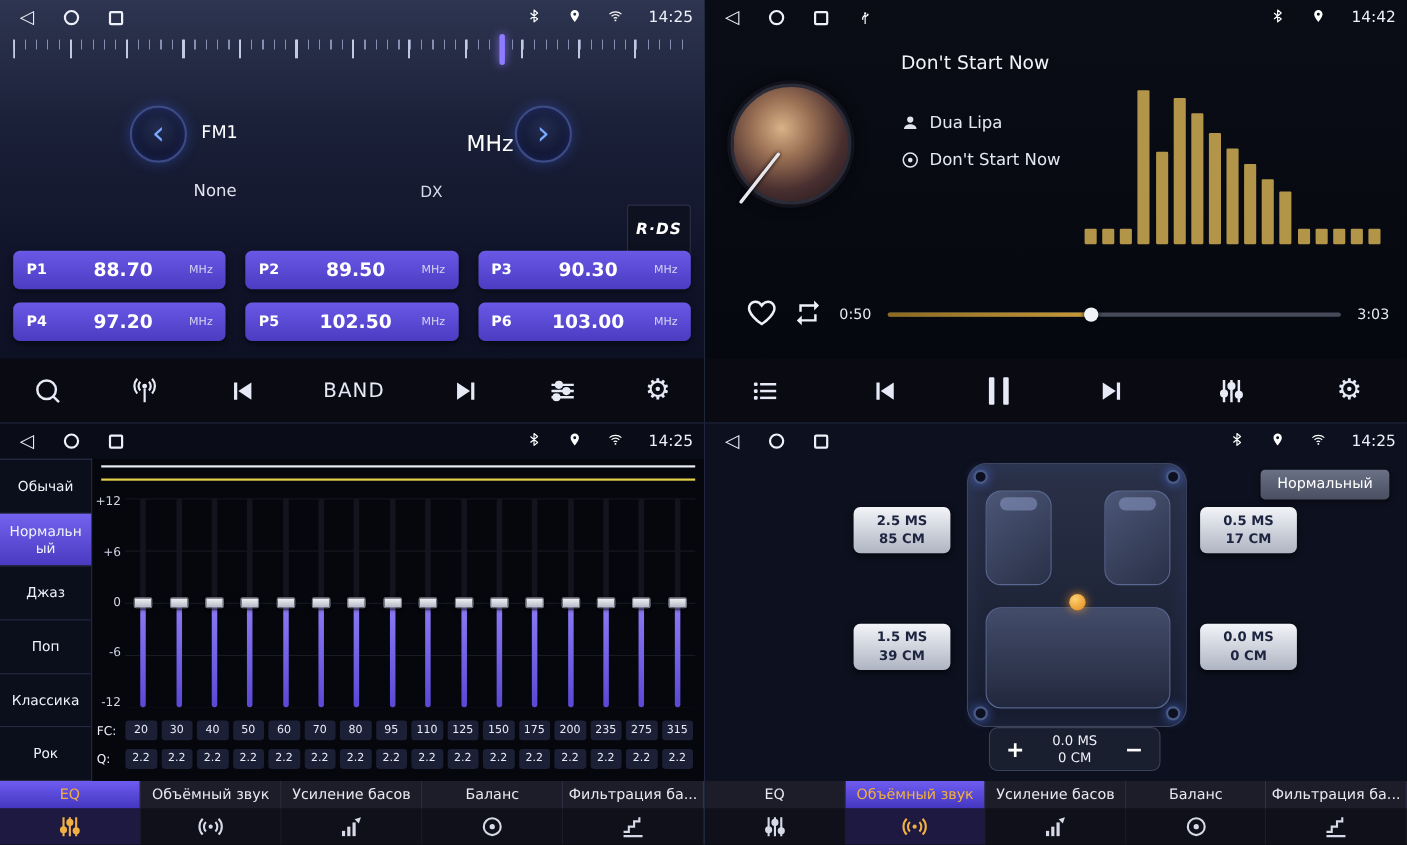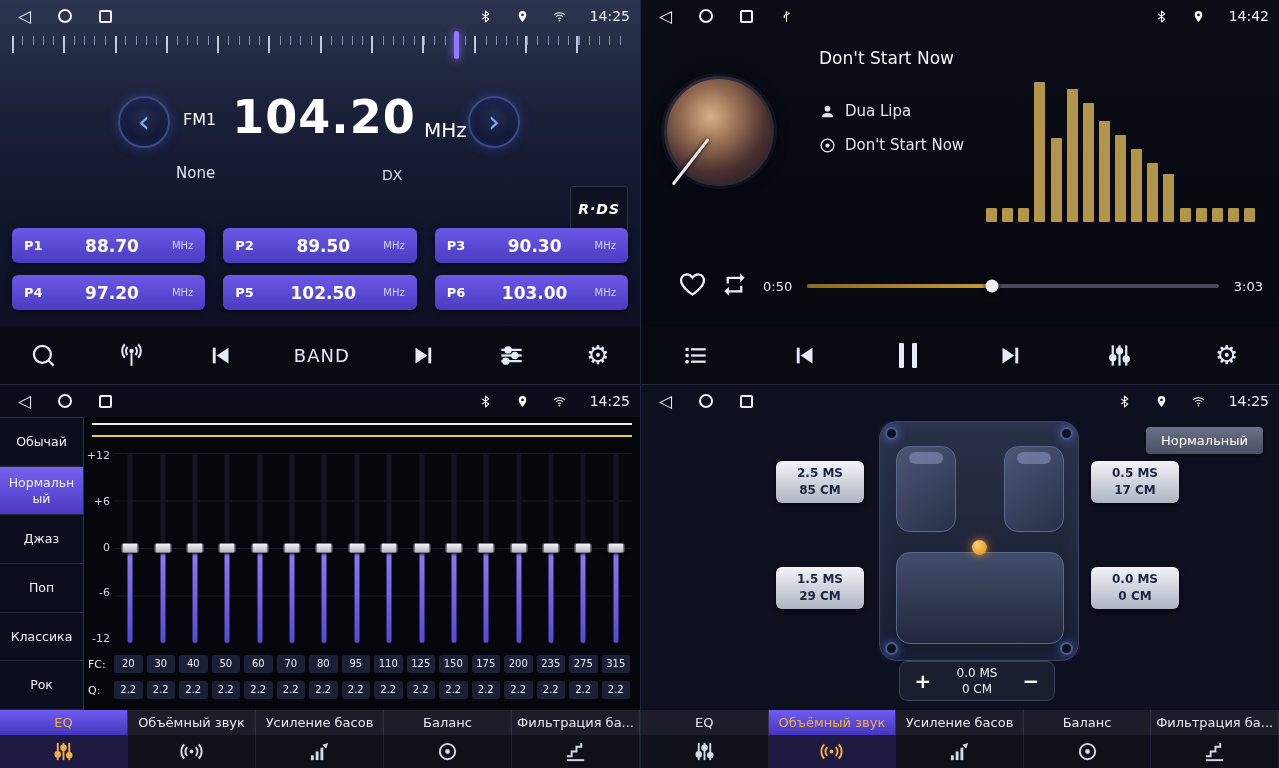--- a/index.html
+++ b/index.html
@@ -10,21 +10,21 @@
   #q2{left:640px;top:0;width:639px;height:384px;background:linear-gradient(180deg,#0a0d16,#05070e);border-left:1px solid #20263c}
   #q3{left:0;top:384px;width:640px;height:384px;background:#0a0d18;border-top:1px solid #20263c}
   #q4{left:640px;top:384px;width:639px;height:384px;background:#0d101e;border-top:1px solid #20263c;border-left:1px solid #20263c}
 
   
   .statusbar{position:absolute;left:0;top:0;right:0;height:32px;display:flex;align-items:center;justify-content:space-between;padding:0 10px;font-size:14px;color:#eef1fa}
   .nav-group{display:flex;align-items:center;gap:27px;margin-left:8px}
   .nav-back{font-size:17px;line-height:1;cursor:default}
   .nav-circle{width:14px;height:14px;border:2px solid #eef1fa;border-radius:50%}
   .nav-square{width:13px;height:13px;border:2px solid #eef1fa;border-radius:2px}
-  .status-group{display:flex;align-items:center;gap:24px}
+  .status-group{display:flex;gap:24px}
   .sicon{width:13px;height:13px;display:block}
   .sicon svg{width:100%;height:100%}
 
   
   .ruler{position:absolute;left:12px;right:14px;top:36px;height:24px}
   .ruler-minor{position:absolute;left:0;right:0;top:0;height:9px;background:repeating-linear-gradient(90deg,rgba(150,160,195,.85) 0 1px,transparent 1px 10.3px)}
   .ruler-major{position:absolute;left:0;right:0;top:0;height:17px;background:repeating-linear-gradient(90deg,rgba(200,208,235,.95) 0 2px,transparent 2px 51.3px)}
   .ruler-pointer{position:absolute;top:-5px;width:5px;height:28px;border-radius:3px;background:#8f7bff;box-shadow:0 0 9px rgba(143,123,255,.9)}
   .scale-labels{position:absolute;left:14px;right:40px;top:64px;display:flex;justify-content:space-between;font-size:12px;color:#c8cfe4}
   .chev{position:absolute;width:52px;height:52px;border-radius:50%;background:radial-gradient(circle at 50% 38%,#232c50,#101530 72%);border:2px solid #3c4a86;box-shadow:0 0 12px rgba(70,100,240,.35), inset 0 0 8px rgba(70,100,240,.25);color:#79aaff;font-size:30px;display:flex;align-items:center;justify-content:center;line-height:1}
@@ -139,21 +139,20 @@
 
     <div class="ruler">
       <div class="ruler-minor"></div>
       <div class="ruler-major"></div>
       <div class="ruler-pointer" id="radio-pointer" style="left: 72%;"></div>
     </div>
 
     <div class="chev q1-chev-left">‹</div>
     <div class="q1-band">FM1</div>
     <div class="q1-none">None</div>
-    <div class="q1-freq">104.20</div>
     <div class="q1-mhz">MHz</div>
     <div class="q1-dx">DX</div>
     <div class="chev q1-chev-right">›</div>
     <div class="q1-rds">R·DS</div>
 
     <div class="presets" id="radio-presets">
         <div class="preset-btn">
           <span class="preset-label">P1</span>
           <span class="preset-freq">88.70</span>
           <span class="preset-unit">MHz</span>
@@ -595,21 +594,21 @@
     <div class="delay-box db-fl">
       <span>2.5 MS</span>
       <span>85 CM</span>
     </div>
     <div class="delay-box db-fr">
       <span>0.5 MS</span>
       <span>17 CM</span>
     </div>
     <div class="delay-box db-rl">
       <span>1.5 MS</span>
-      <span>29 CM</span>
+      <span>39 CM</span>
     </div>
     <div class="delay-box db-rr">
       <span>0.0 MS</span>
       <span>0 CM</span>
     </div>
 
     <div class="adjust-bar">
       <span class="adjust-btn">+</span>
       <span class="adjust-mid">
         <span>0.0 MS</span>

